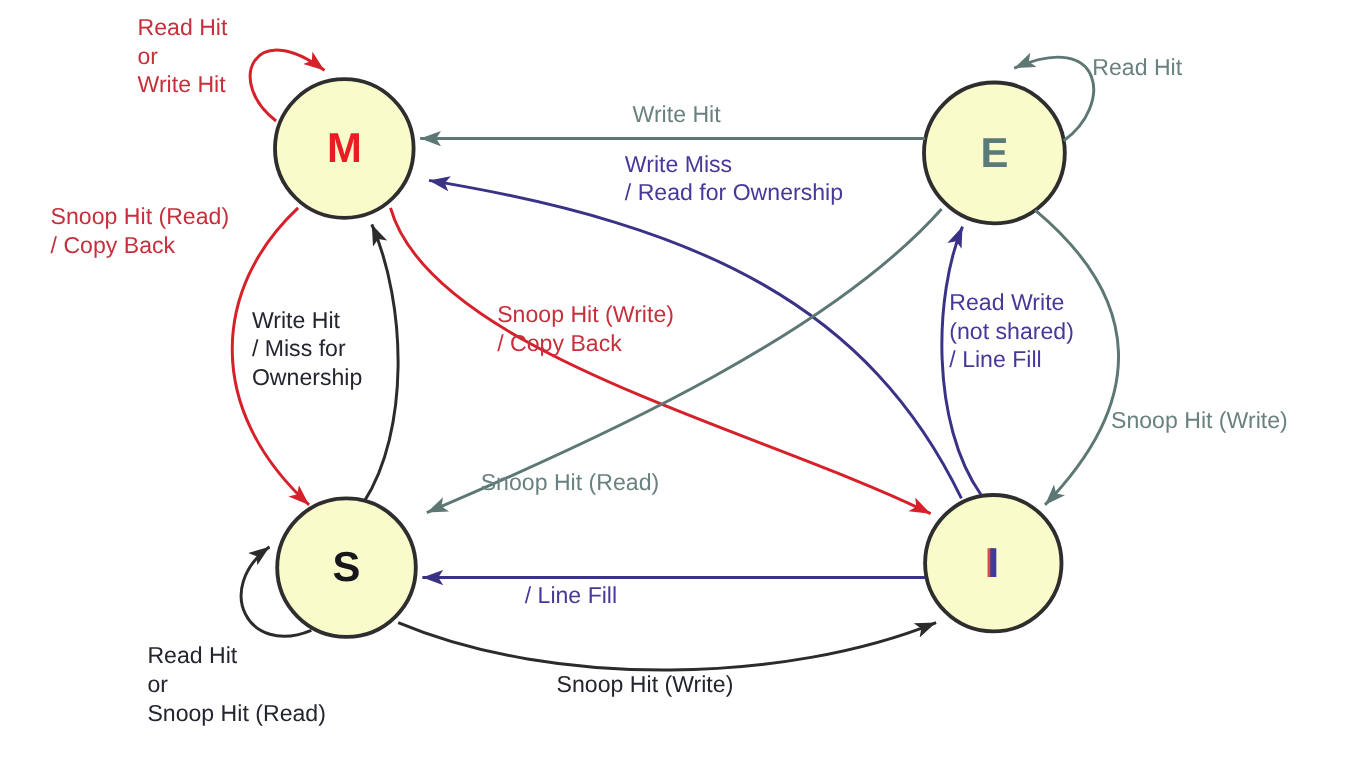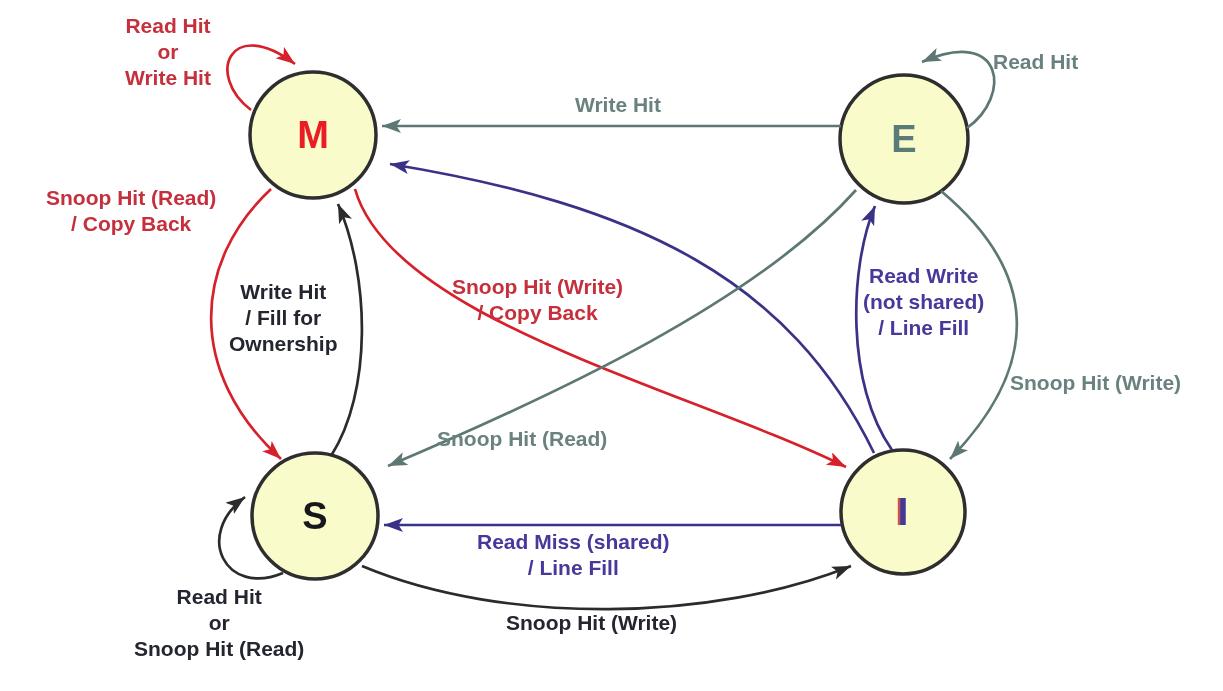--- a/index.html
+++ b/index.html
@@ -22,23 +22,22 @@
     transform:translate(-50%,-54%);
     font-size:38px;font-weight:bold;line-height:1;
     user-select:none;
   }
   .letter-m{color:#ea1c24;}
   .letter-e{color:#5a7b78;}
   .letter-s{color:#17171c;}
   .letter-i{color:#3f3b97;text-shadow:-2.5px 0 0 rgba(197,48,60,0.85);}
   .lbl{
     position:absolute;
-    font-size:21px;font-weight:bold;line-height:26px;
+    font-size:21px;font-weight:normal;line-height:26px;
     white-space:nowrap;
-    text-align:center;
   }
   .c-red{color:#c5303c;}
   .c-gray{color:#69827f;}
   .c-purple{color:#46399a;}
   .c-black{color:#23252f;}
 </style>
 </head>
 <body>
 
 <div id="canvas">
@@ -92,29 +91,33 @@
   </div>
 
   <div class="lbl c-gray" style="left:993px;top:49px">
     <div>Read Hit</div>
   </div>
 
   <div class="lbl c-gray" style="left:575px;top:92px">
     <div>Write Hit</div>
   </div>
 
+  <div class="lbl c-purple" style="left:568px;top:137px">
+    <div>Write Miss</div>
+    <div>/ Read for Ownership</div>
+  </div>
 
   <div class="lbl c-red" style="left:46px;top:185px">
     <div>Snoop Hit (Read)</div>
     <div>/ Copy Back</div>
   </div>
 
   <div class="lbl c-black" style="left:229px;top:279px">
     <div>Write Hit</div>
-    <div>/ Fill for</div>
+    <div>/ Miss for</div>
     <div>Ownership</div>
   </div>
 
   <div class="lbl c-red" style="left:452px;top:274px">
     <div>Snoop Hit (Write)</div>
     <div>/ Copy Back</div>
   </div>
 
   <div class="lbl c-purple" style="left:863px;top:263px">
     <div>Read Write</div>
@@ -124,21 +127,20 @@
 
   <div class="lbl c-gray" style="left:1010px;top:370px">
     <div>Snoop Hit (Write)</div>
   </div>
 
   <div class="lbl c-gray" style="left:437px;top:426px">
     <div>Snoop Hit (Read)</div>
   </div>
 
   <div class="lbl c-purple" style="left:477px;top:529px">
-    <div>Read Miss (shared)</div>
     <div>/ Line Fill</div>
   </div>
 
   <div class="lbl c-black" style="left:506px;top:610px">
     <div>Snoop Hit (Write)</div>
   </div>
 
   <div class="lbl c-black" style="left:134px;top:584px">
     <div>Read Hit</div>
     <div>or</div>

